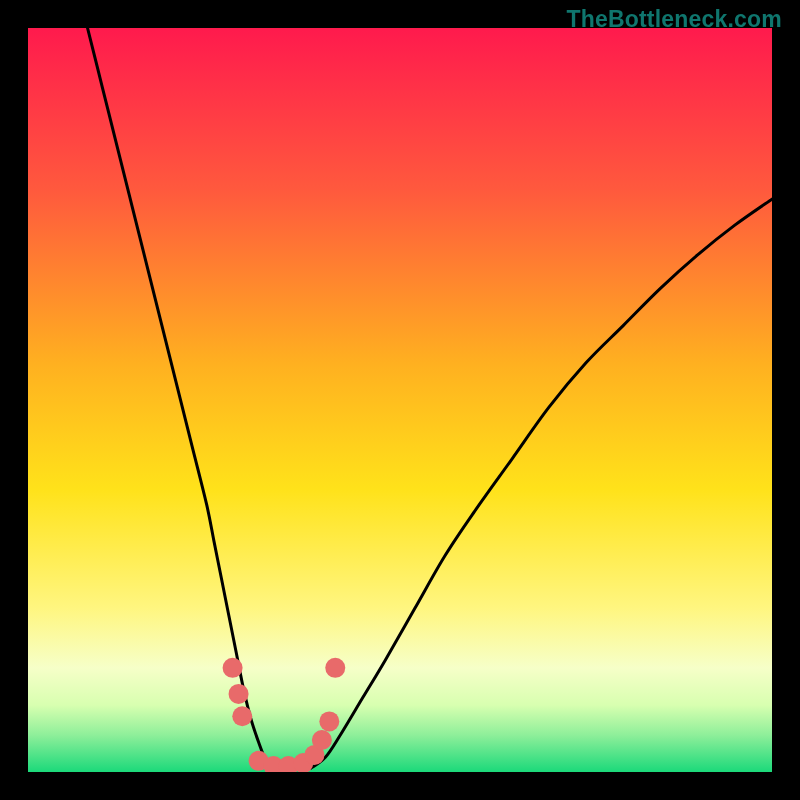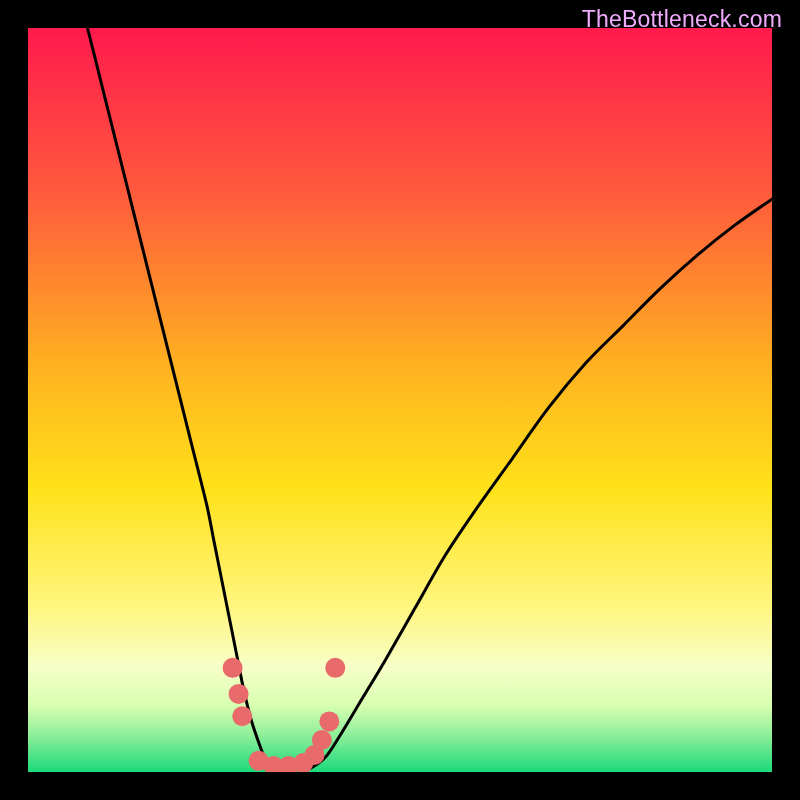--- a/index.html
+++ b/index.html
@@ -28,23 +28,23 @@
     overflow: hidden;
   }
   .gradient {
     position: absolute;
     inset: 0;
   }
   .watermark {
     position: absolute;
     top: 6px;
     right: 18px;
-    color: #f0abfc;
+    color: #0f766e;
     font-size: 23px;
-    font-weight: 400;
+    font-weight: 700;
     letter-spacing: 0.2px;
   }
   svg {
     position: absolute;
     inset: 0;
   }
 </style>
 </head>
 <body>
 

